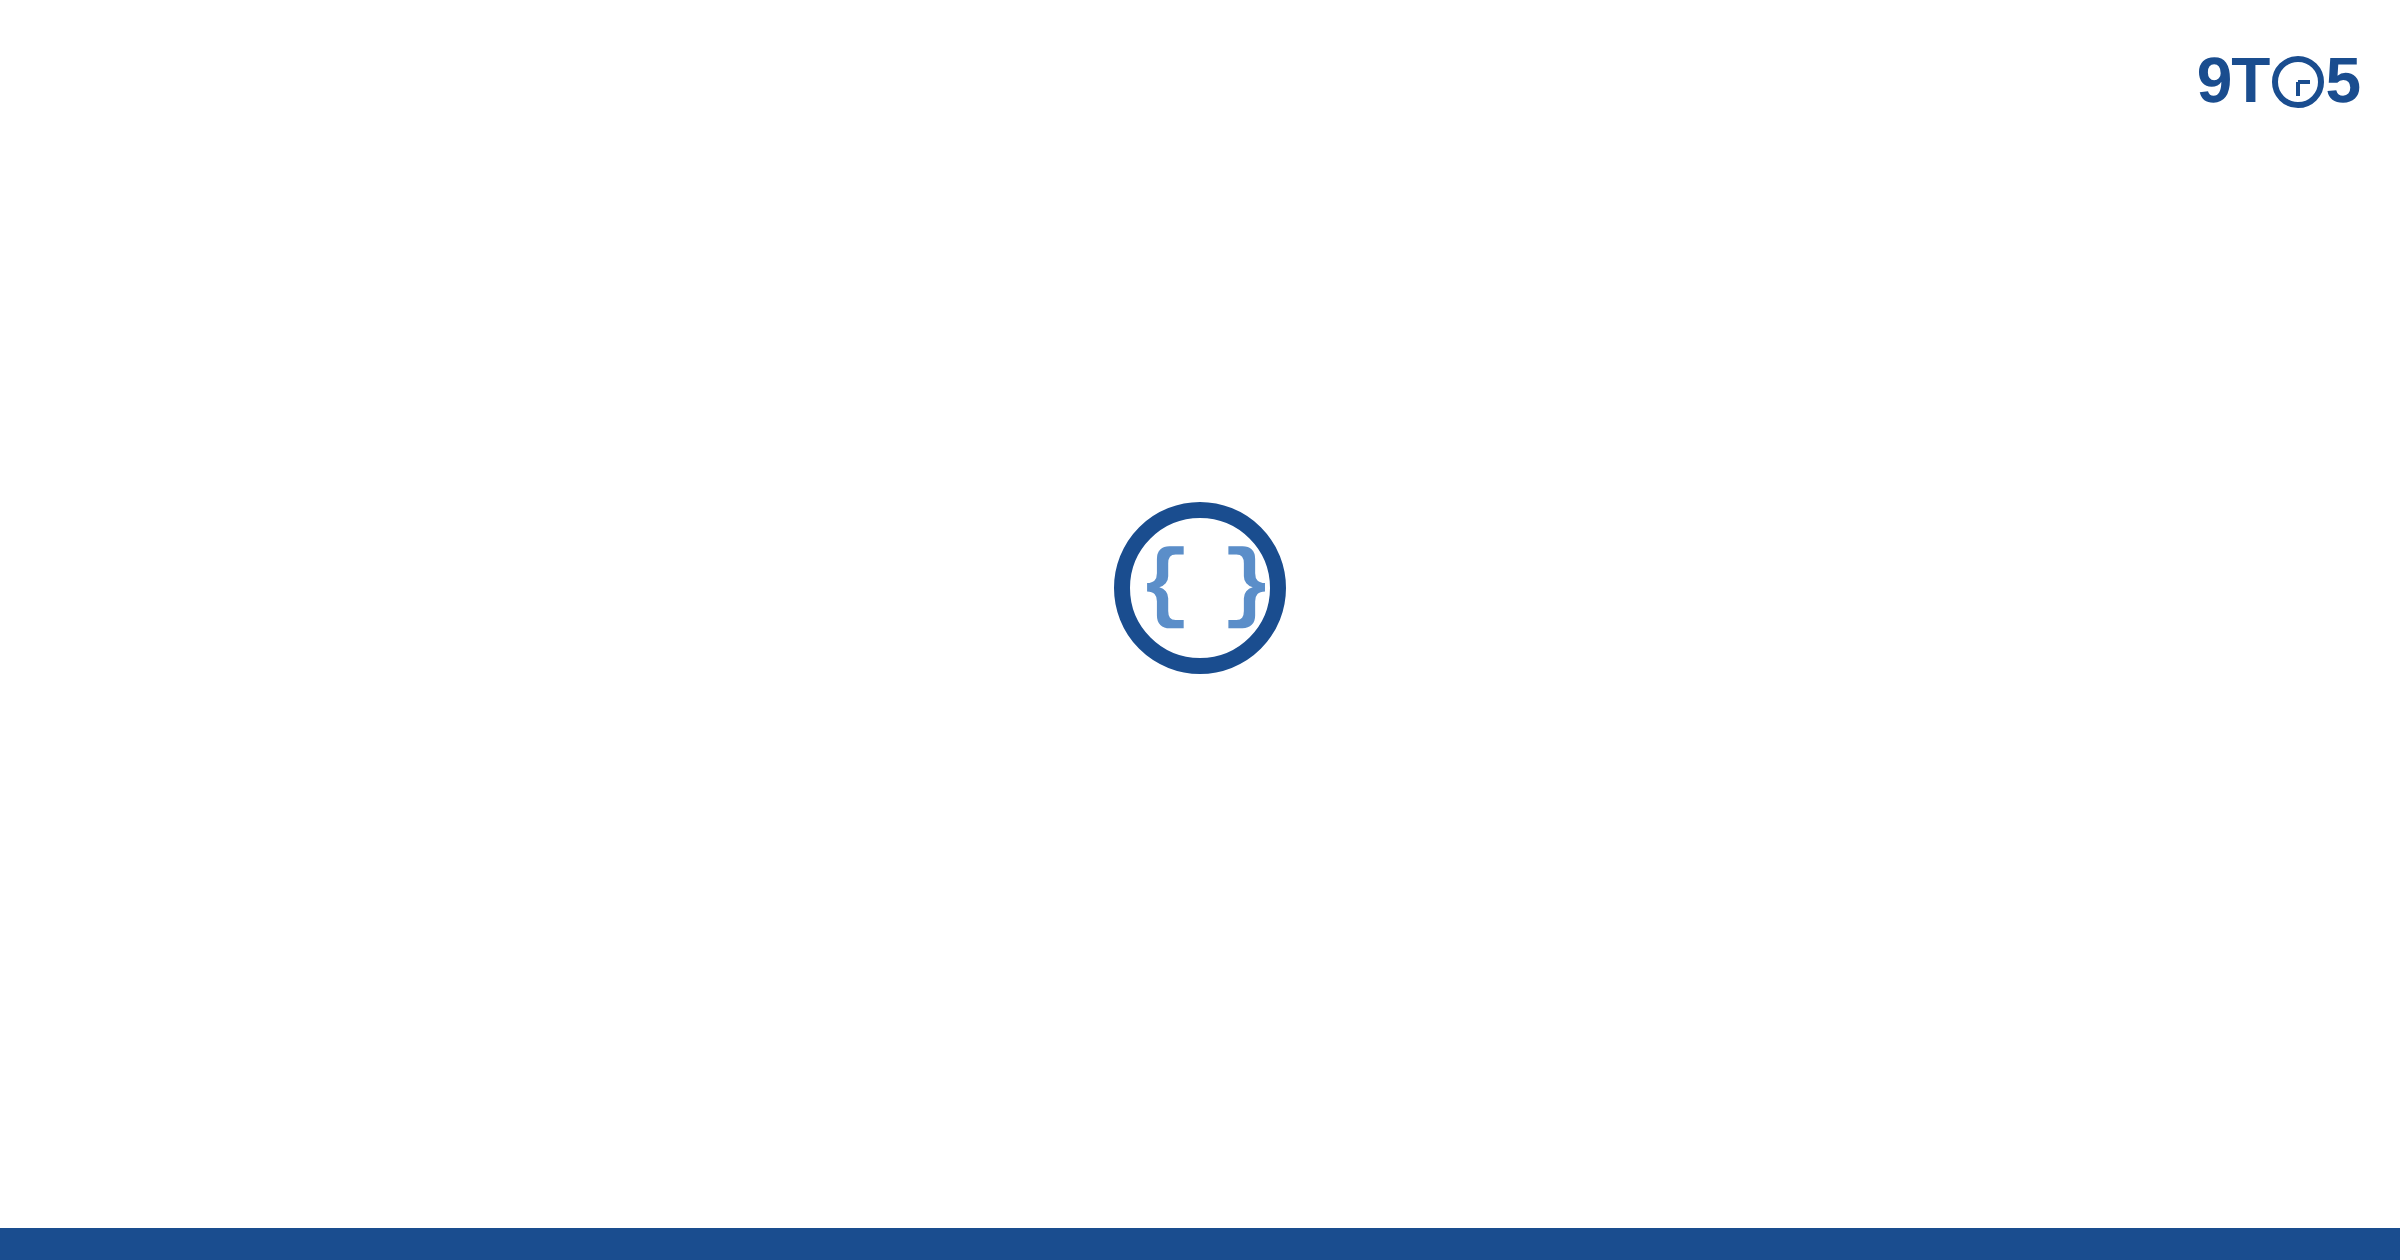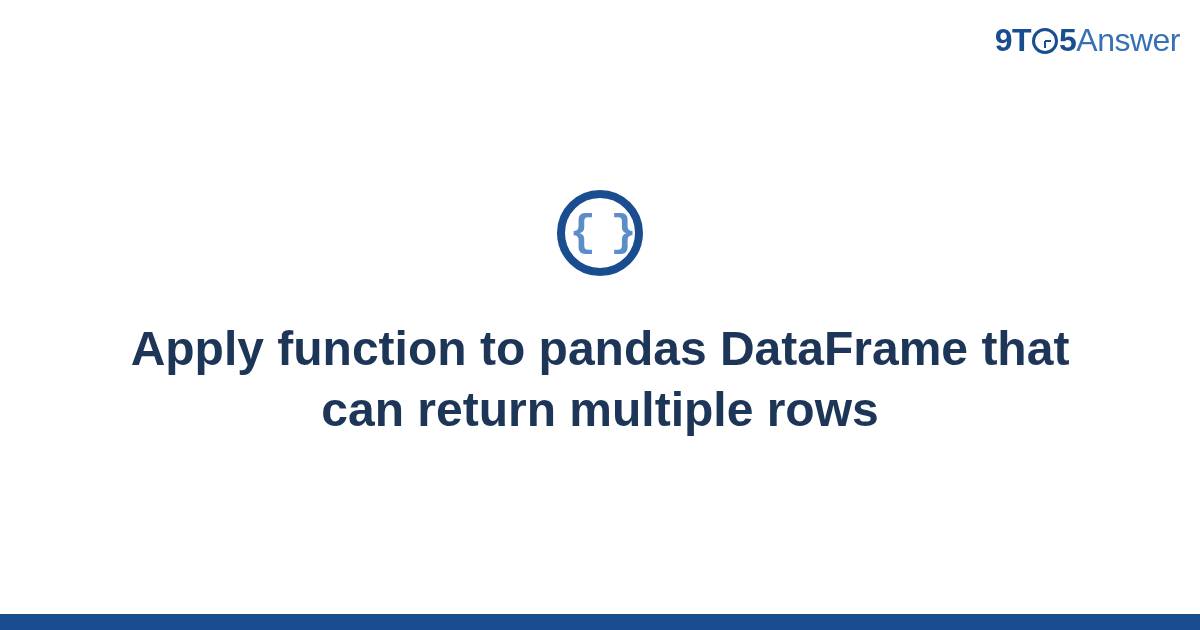--- a/index.html
+++ b/index.html
@@ -113,23 +113,21 @@
       background: #1a4d8f;
     }
   </style>
 </head>
 <body>
 
 <div class="brand-logo">
   <span class="nine-t">9T</span>
   <span class="clock"></span>
   <span class="five">5</span>
-  <span class="answer">Answer</span>
 </div>
 
 <div class="content-wrap">
   <div class="icon-circle">
     <span class="brace-icon">{ }</span>
   </div>
-  <h1 class="title">Apply function to pandas DataFrame that can return multiple rows</h1>
 </div>
 
 <div class="bottom-bar"></div>
 
 </body></html>

